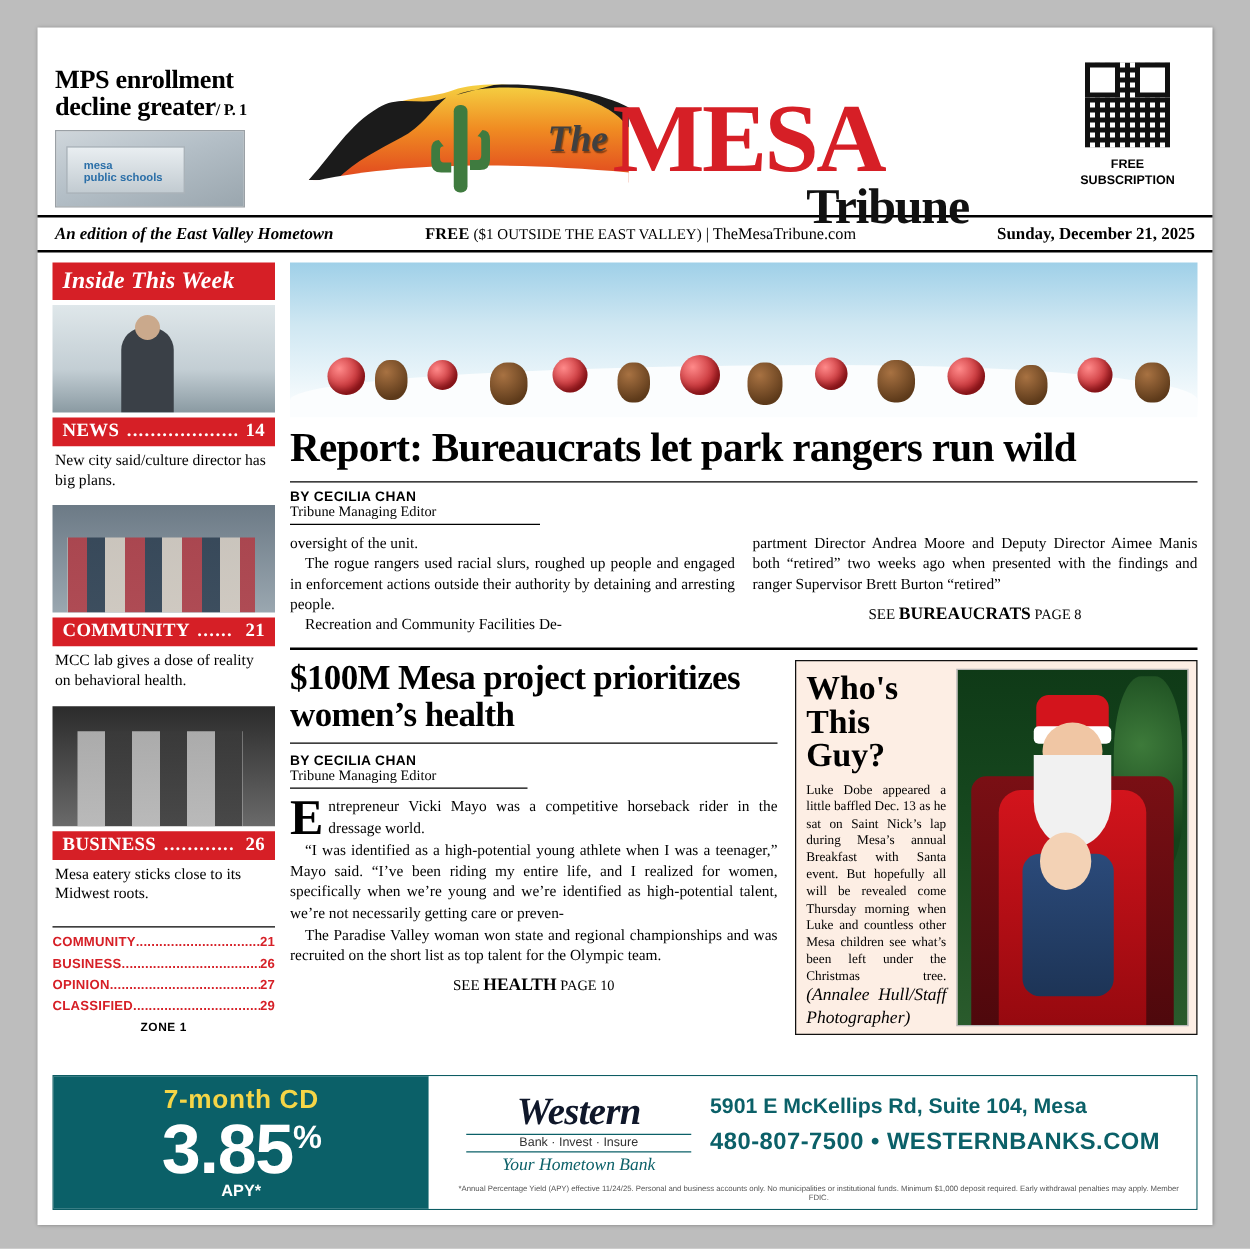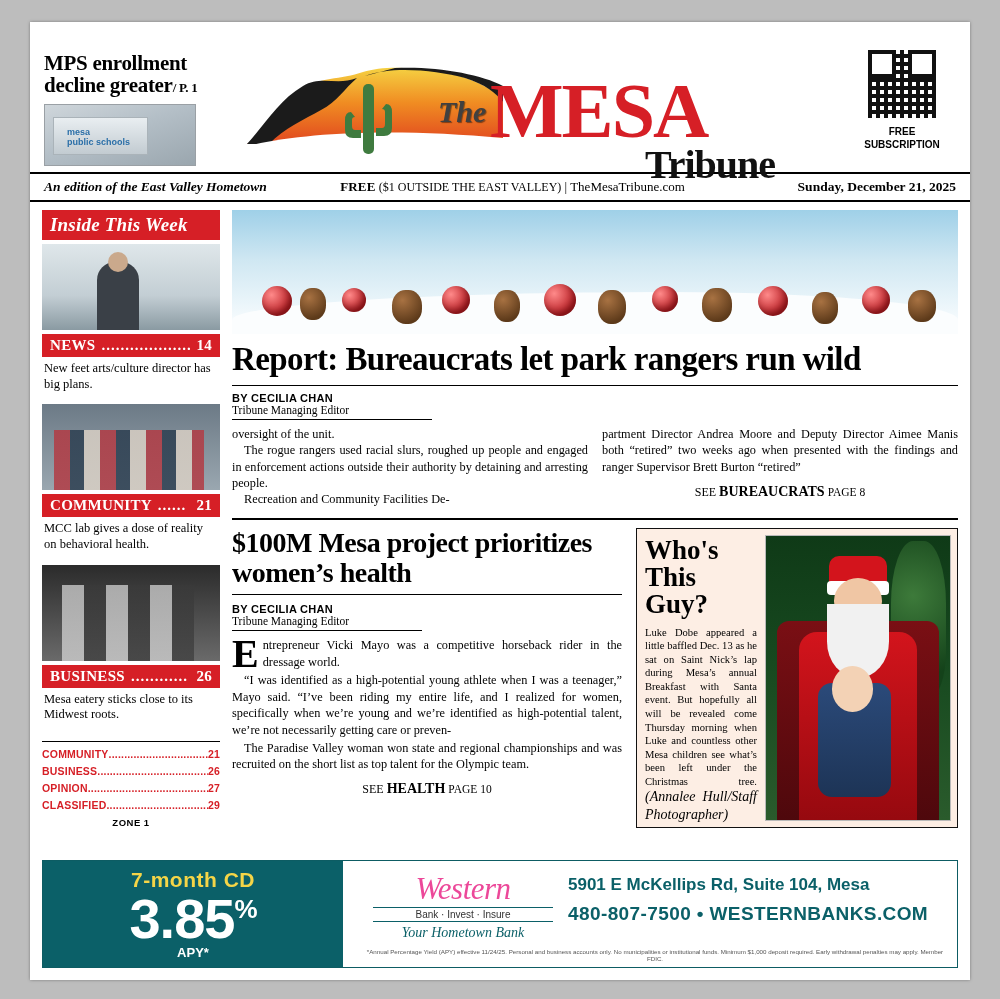--- a/index.html
+++ b/index.html
@@ -255,22 +255,22 @@
     font-family:"Liberation Sans",sans-serif; font-weight:bold; font-size:56px;
     line-height:.95; color:#fff; letter-spacing:-1px;
   }
   .ad-rate sup { font-size:26px; }
   .ad-apy { font-family:"Liberation Sans",sans-serif; font-weight:bold; font-size:13px; }
   .ad-right { flex:1; background:#ffffff; position:relative; }
   .ad-logo {
     position:absolute; left:30px; top:10px; text-align:center; width:180px;
   }
   .ad-logo .w {
-    font-family:"Liberation Serif",serif; font-weight:normal; font-style:italic;
-    font-size:31px; color:#ec4899; letter-spacing:-0.5px;
+    font-family:"Liberation Serif",serif; font-weight:bold; font-style:italic;
+    font-size:31px; color:#0f172a; letter-spacing:-0.5px;
   }
   .ad-logo .sub1 {
     font-family:"Liberation Sans",sans-serif; font-size:10px; color:#333;
     border-top:1px solid #0b6068; border-bottom:1px solid #0b6068; padding:1px 0;
   }
   .ad-logo .sub2 { font-family:"Liberation Serif",serif; font-style:italic; font-size:14px; color:#0b6068; margin-top:3px;}
   .ad-addr {
     position:absolute; left:225px; top:14px;
     font-family:"Liberation Sans",sans-serif; font-weight:bold; font-size:17px; color:#0b6068;
   }
@@ -346,21 +346,21 @@
 
     <div class="rail">
       <div class="rail-head">Inside This Week</div>
 
       <div class="rail-photo p1"></div>
       <div class="rail-cat">
         <span>NEWS</span>
         <span class="dots">....................</span>
         <span>14</span>
       </div>
-      <div class="rail-blurb">New feet arts/culture director has big plans.</div>
+      <div class="rail-blurb">New city said/culture director has big plans.</div>
 
       <div class="rail-photo p2"></div>
       <div class="rail-cat">
         <span>COMMUNITY</span>
         <span class="dots">......</span>
         <span>21</span>
       </div>
       <div class="rail-blurb">MCC lab gives a dose of reality on behavioral health.</div>
 
       <div class="rail-photo p3"></div>

